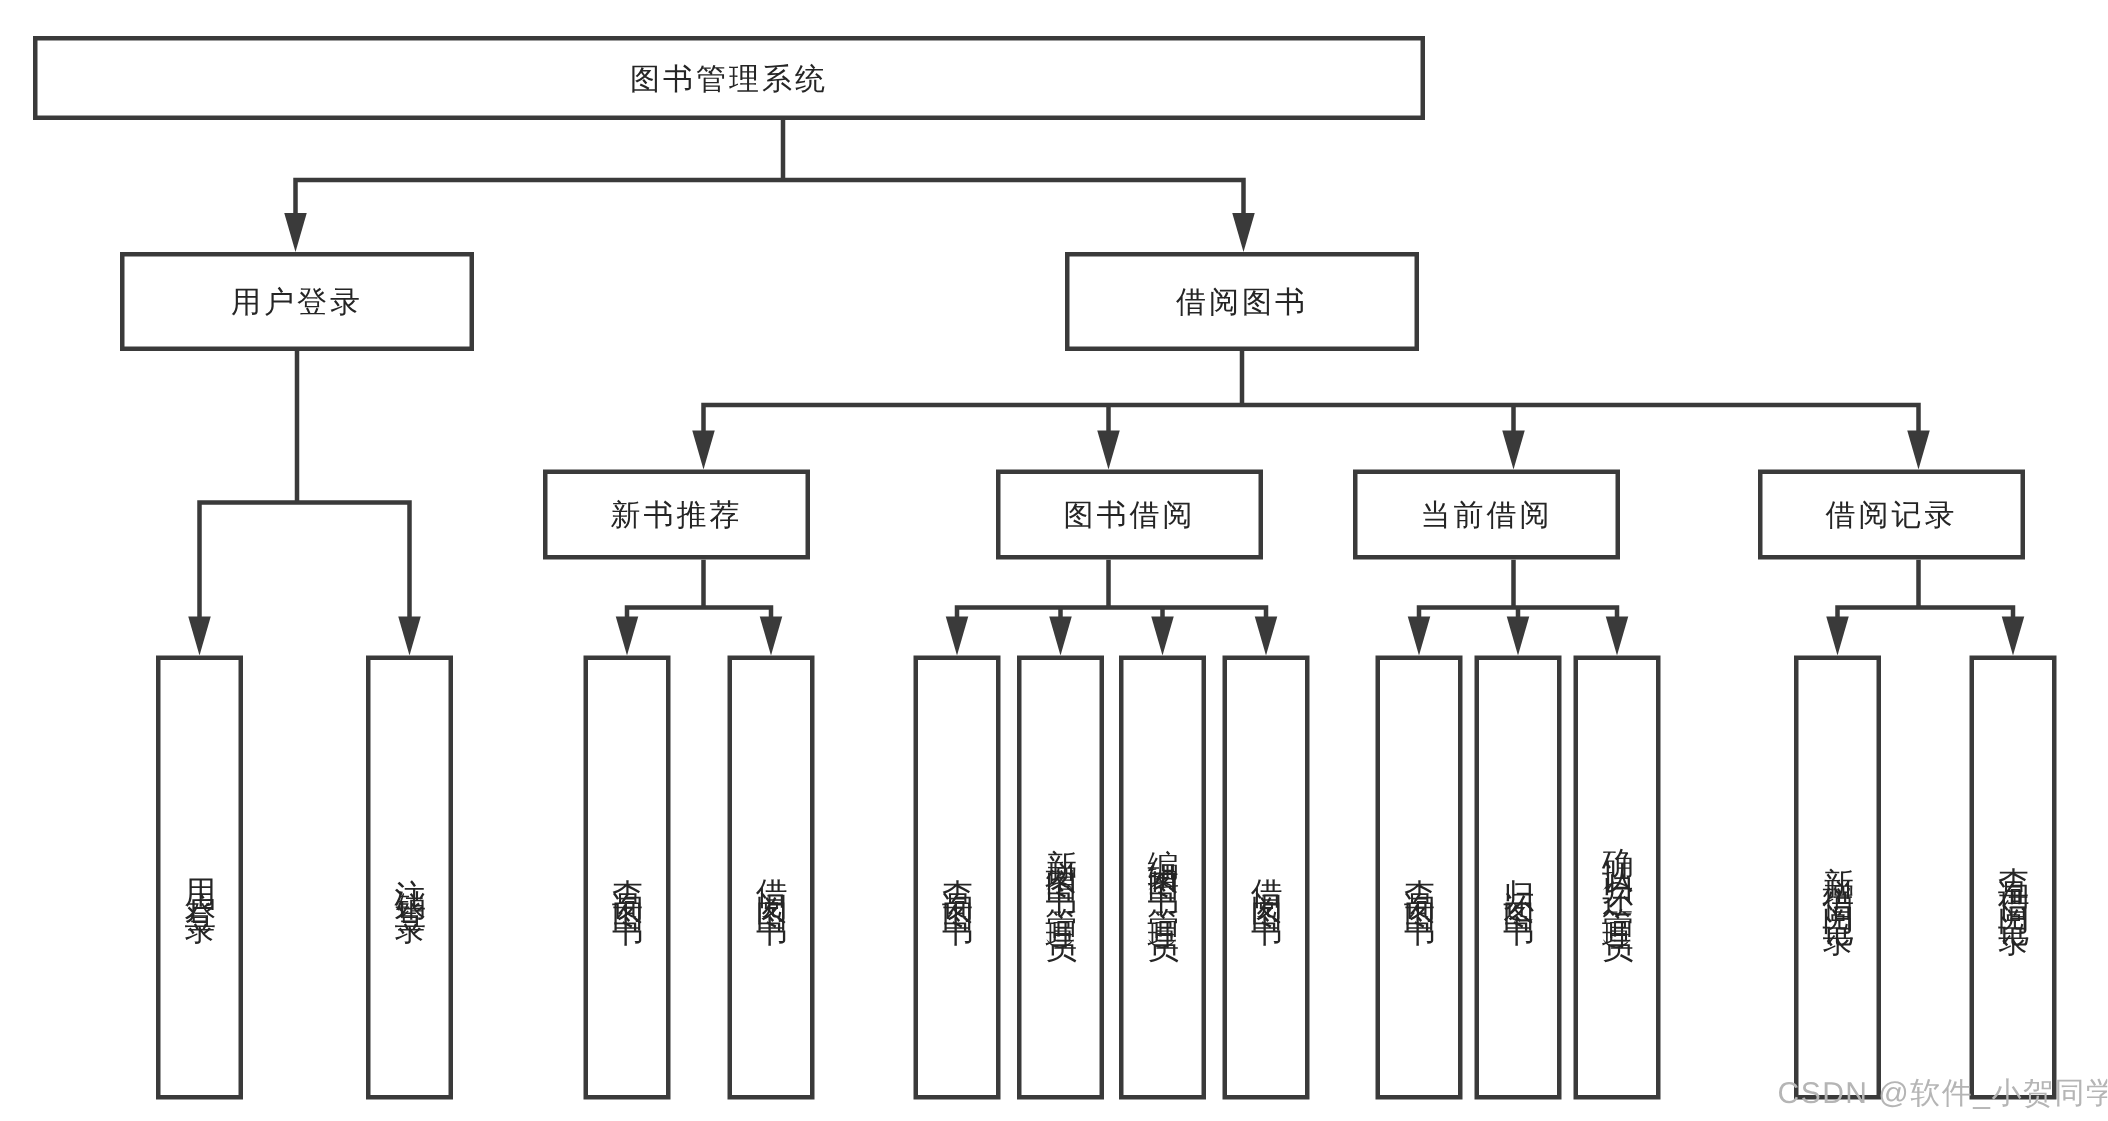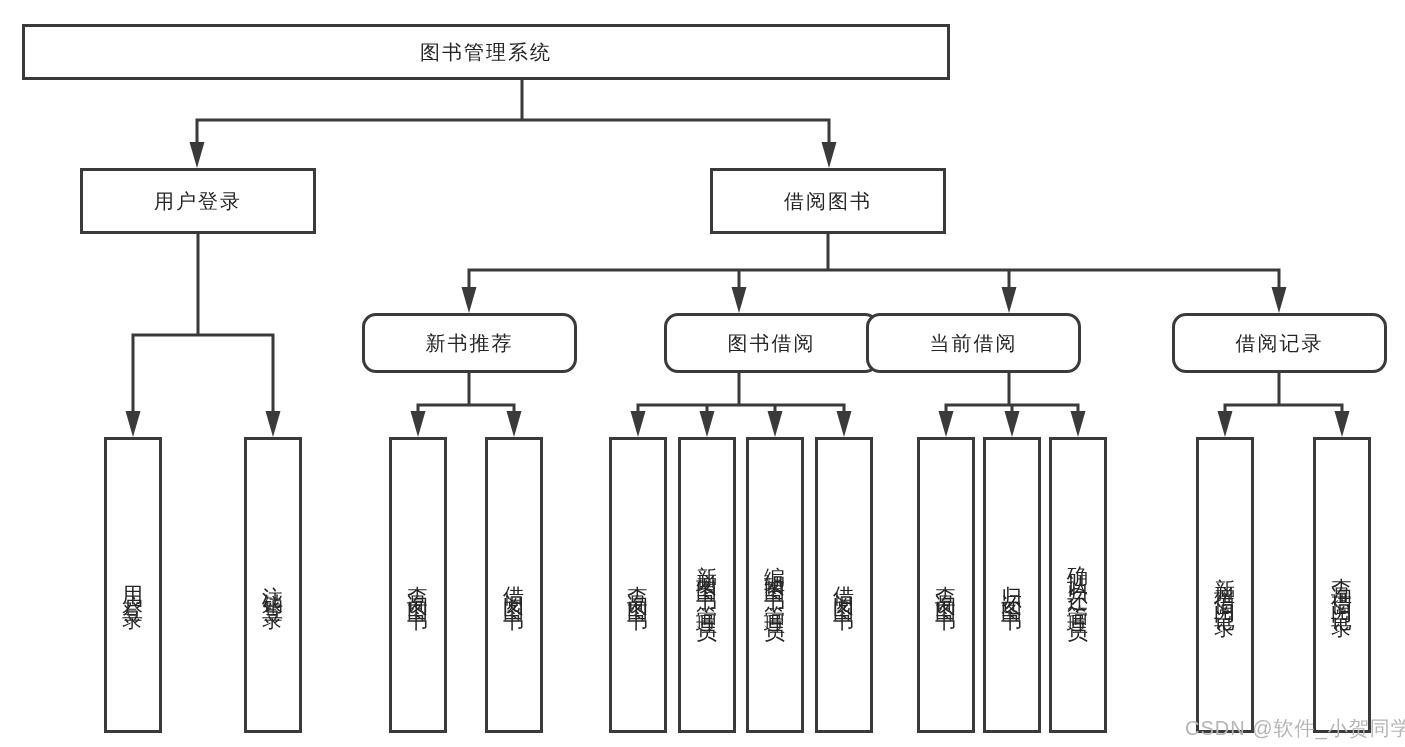--- a/index.html
+++ b/index.html
@@ -37,21 +37,21 @@
     font-size: 20px;
     letter-spacing: 2px;
   }
   .root {
     left: 22px; top: 12px; width: 928px; height: 56px; margin-top: 12px;
   }
   .lvl2 {
     width: 236px; height: 66px; top: 168px;
   }
   .lvl3 {
-    width: 215px; height: 60px; top: 313px; border-radius: 14px;
+    width: 178px; height: 60px; top: 313px;
   }
   .leaf {
     width: 58px; height: 296px; top: 437px;
     writing-mode: vertical-rl;
     text-orientation: mixed;
     font-size: 21px;
     letter-spacing: 8px;
     line-height: 1;
   }
   .watermark {
@@ -117,21 +117,21 @@
     </g>
   </svg>
 
   <div class="box hbox root">图书管理系统</div>
 
   <div class="box hbox lvl2" style="left:80px">用户登录</div>
   <div class="box hbox lvl2" style="left:710px">借阅图书</div>
 
   <div class="box hbox lvl3" style="left:362px">新书推荐</div>
   <div class="box hbox lvl3" style="left:664px">图书借阅</div>
-  <div class="box hbox lvl3" style="left:866px">当前借阅</div>
+  <div class="box hbox lvl3" style="left:902px">当前借阅</div>
   <div class="box hbox lvl3" style="left:1172px">借阅记录</div>
 
   <div class="box leaf" style="left:104px">用户登录</div>
   <div class="box leaf" style="left:244px">注销登录</div>
 
   <div class="box leaf" style="left:389px">查询图书</div>
   <div class="box leaf" style="left:485px">借阅图书</div>
 
   <div class="box leaf" style="left:609px">查询图书</div>
   <div class="box leaf" style="left:678px">新增图书（管理员）</div>

